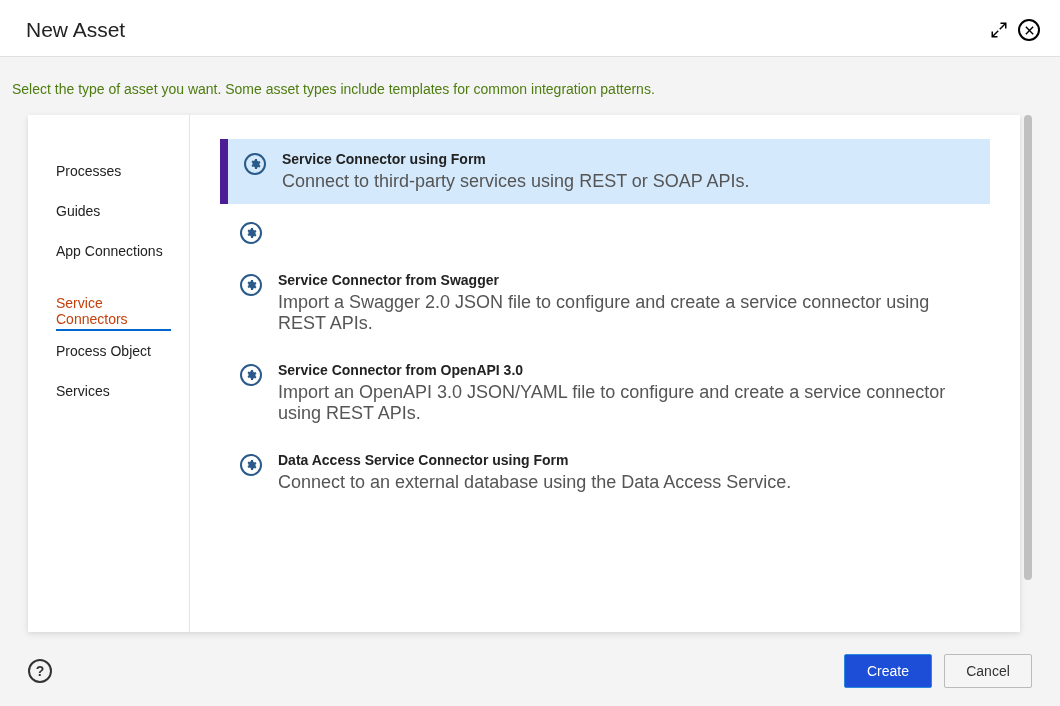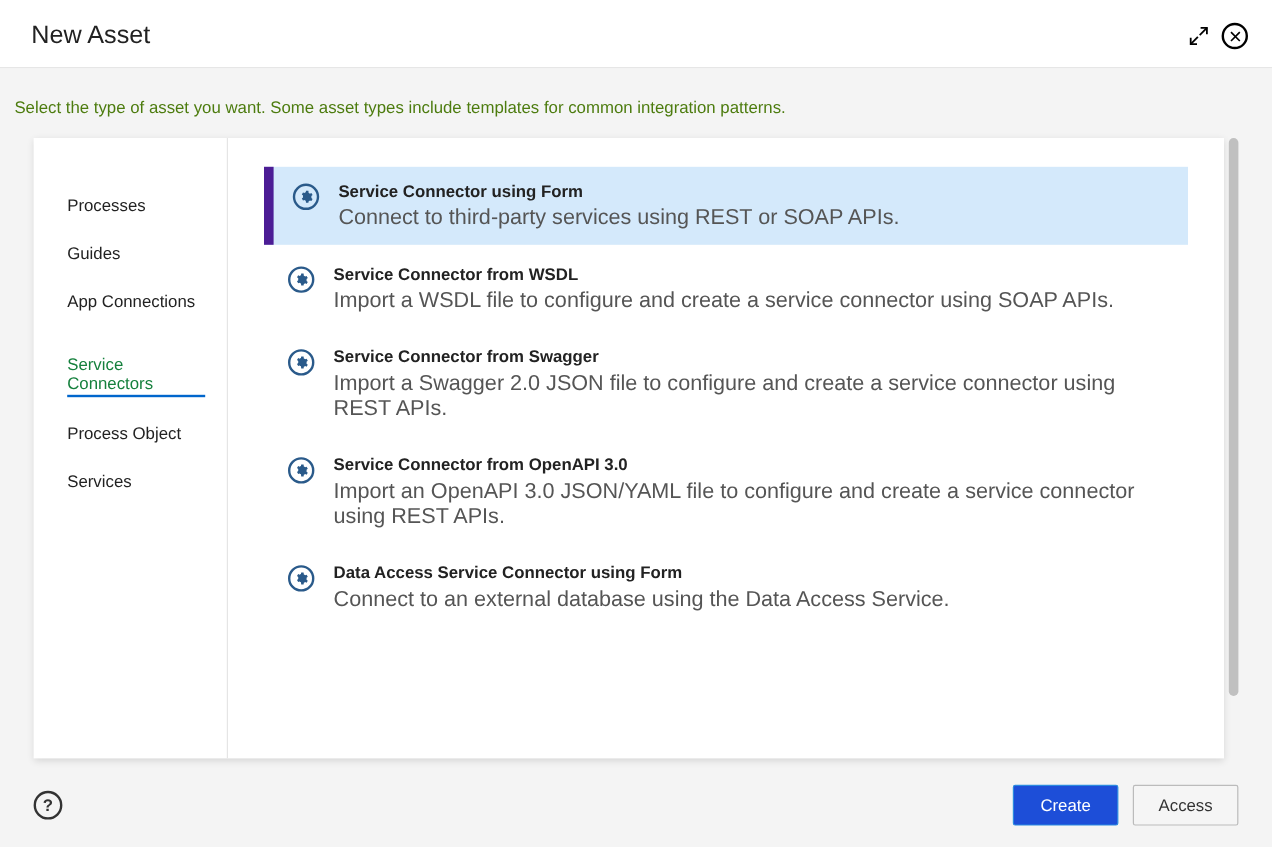--- a/index.html
+++ b/index.html
@@ -72,26 +72,26 @@
       border-right: 1px solid #e5e5e5;
     }
     .sidebar-item {
       font-size: 14px;
       color: #222;
       padding: 12px 0;
       cursor: pointer;
       display: block;
     }
     .sidebar-item.active {
-      color: #15803d;
+      color: #c2410c;
       font-weight: 400;
       border-bottom: 2px solid #0066cc;
       display: inline-block;
       padding-bottom: 2px;
-      margin-bottom: 10px;
+      margin-bottom: 0;
       margin-top: 12px;
     }
     .content-area {
       flex: 1;
       padding: 24px 30px 24px 30px;
       position: relative;
     }
     .option-item {
       display: flex;
       align-items: flex-start;
@@ -248,24 +248,20 @@
               <div class="option-desc">Connect to third-party services using REST or SOAP APIs.</div>
             </div>
           </div>
 
           <div class="option-item">
             <span class="option-icon">
               <svg class="gear-svg" viewBox="0 0 24 24">
                   <path d="M12 8a4 4 0 100 8 4 4 0 000-8zm9 4a7 7 0 00-.1-1.2l2.1-1.6-2-3.4-2.5 1a7 7 0 00-2.1-1.2L16 2h-4l-.4 2.6a7 7 0 00-2.1 1.2l-2.5-1-2 3.4 2.1 1.6A7 7 0 007 12c0 .4 0 .8.1 1.2l-2.1 1.6 2 3.4 2.5-1a7 7 0 002.1 1.2L12 22h4l.4-2.6a7 7 0 002.1-1.2l2.5 1 2-3.4-2.1-1.6c.1-.4.1-.8.1-1.2z"></path>
                 </svg>
             </span>
-            <div class="option-text">
-              <div class="option-title">Service Connector from WSDL</div>
-              <div class="option-desc">Import a WSDL file to configure and create a service connector using SOAP APIs.</div>
-            </div>
           </div>
 
           <div class="option-item">
             <span class="option-icon">
               <svg class="gear-svg" viewBox="0 0 24 24">
                   <path d="M12 8a4 4 0 100 8 4 4 0 000-8zm9 4a7 7 0 00-.1-1.2l2.1-1.6-2-3.4-2.5 1a7 7 0 00-2.1-1.2L16 2h-4l-.4 2.6a7 7 0 00-2.1 1.2l-2.5-1-2 3.4 2.1 1.6A7 7 0 007 12c0 .4 0 .8.1 1.2l-2.1 1.6 2 3.4 2.5-1a7 7 0 002.1 1.2L12 22h4l.4-2.6a7 7 0 002.1-1.2l2.5 1 2-3.4-2.1-1.6c.1-.4.1-.8.1-1.2z"></path>
                 </svg>
             </span>
             <div class="option-text">
               <div class="option-title">Service Connector from Swagger</div>
@@ -299,18 +295,18 @@
 
         </div>
       </div>
       <div class="right-scroll"></div>
     </div>
 
     <div class="footer">
       <span class="help-icon">?</span>
       <div class="footer-buttons">
         <button class="btn btn-primary">Create</button>
-        <button class="btn btn-secondary">Access</button>
+        <button class="btn btn-secondary">Cancel</button>
       </div>
     </div>
 
   </div>
 </div>
 
 </body></html>

